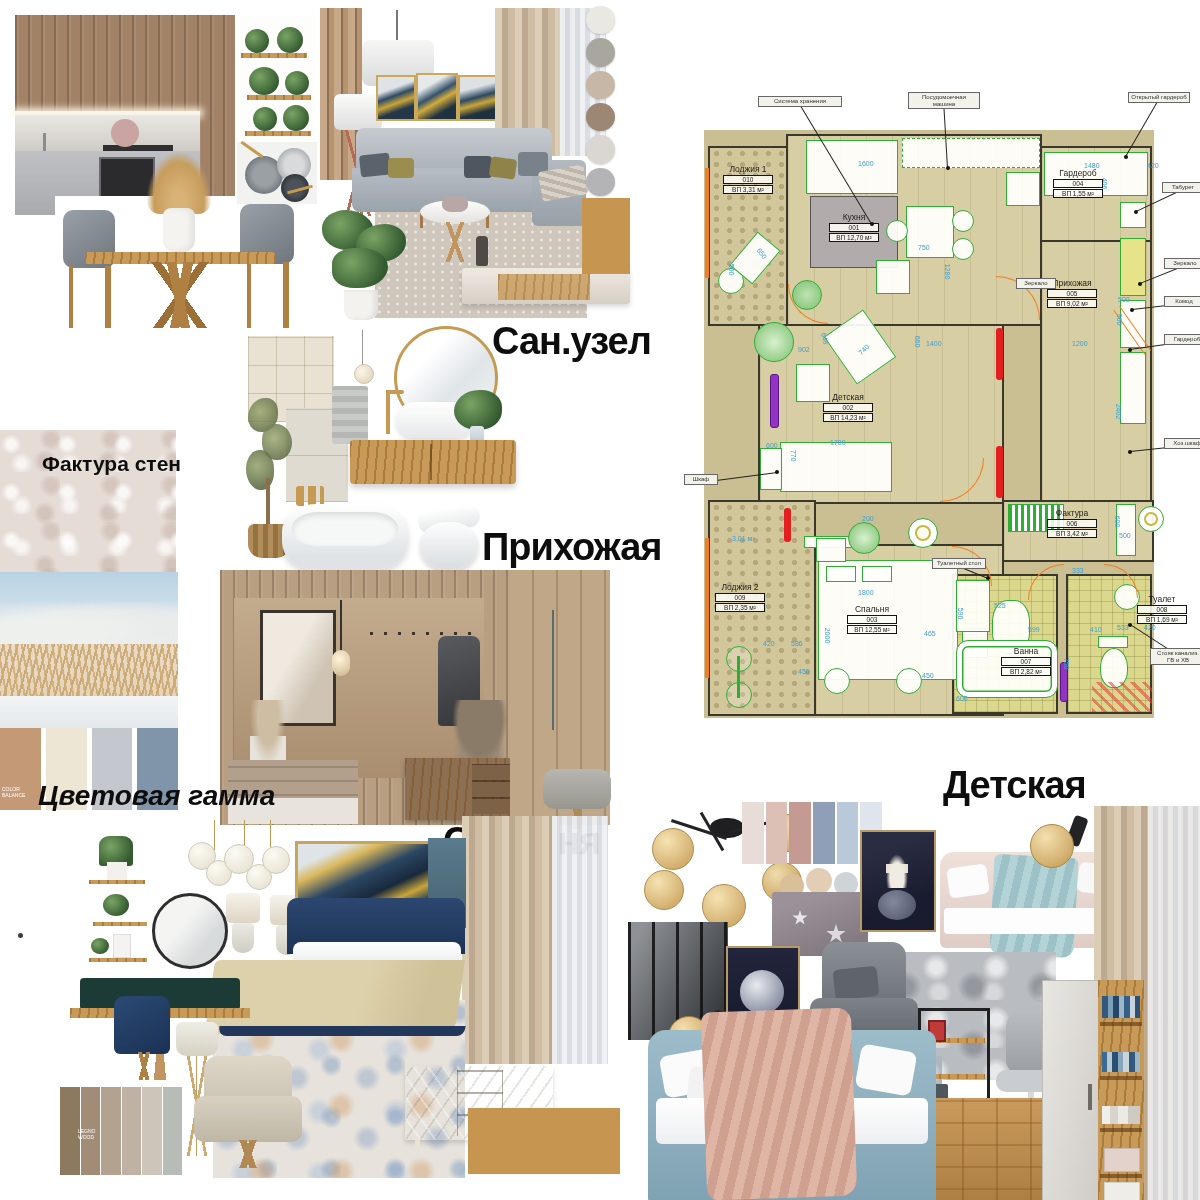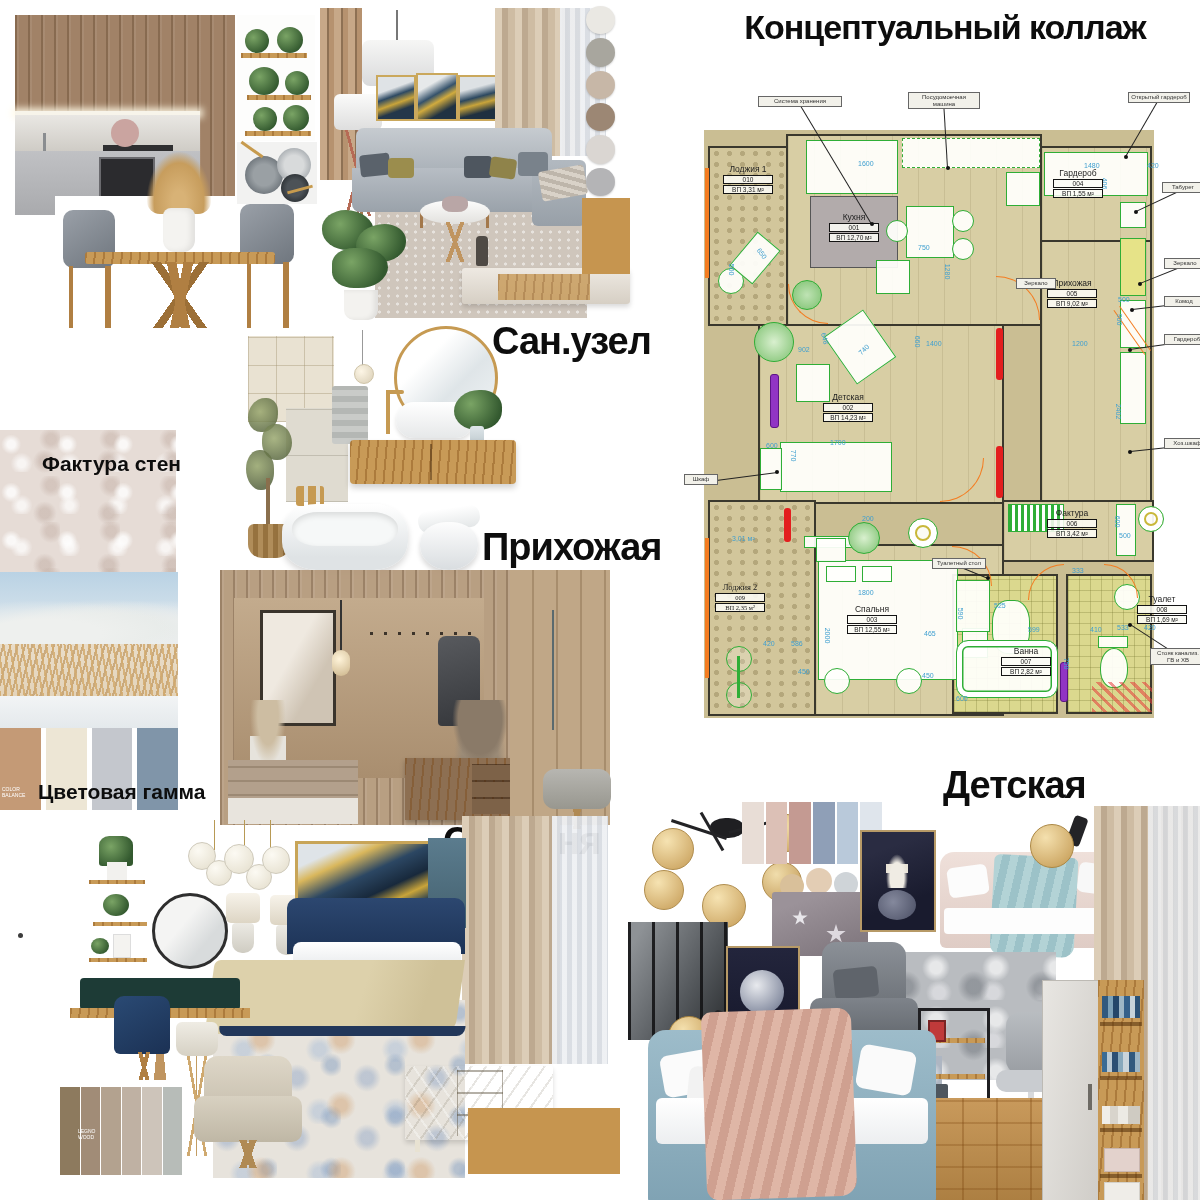--- a/index.html
+++ b/index.html
@@ -37,21 +37,20 @@
   .lead{position:absolute;height:1px;background:#222;transform-origin:0 0;z-index:5;}
   .dot{position:absolute;width:4px;height:4px;margin:-2px 0 0 -2px;background:#111;border-radius:50%;z-index:5;}
   .circ{border-radius:50%;position:absolute;}
   .smalltxt{position:absolute;color:#fff;font-size:5px;line-height:1.2;z-index:3;}
 </style>
 </head>
 <body>
 
 <div id="root">
 
-  <div class="t" style="left:700px;top:8px;width:490px;text-align:center;font-size:34px;">Концептуальный коллаж</div>
 
   <div class="ph" style="left:15px;top:15px;width:220px;height:200px;">
     <div class="woodv" style="inset:0;"></div>
     <div style="left:0;top:96px;width:185px;height:4px;background:#f7f4ea;box-shadow:0 0 7px 3px rgba(255,250,230,.9);"></div>
     <div style="left:0;top:100px;width:185px;height:36px;background:linear-gradient(#e9e7e3,#cfccc6);"></div>
     <div style="left:0;top:136px;width:185px;height:64px;background:linear-gradient(#c0c1c4,#a9aaad);"></div>
     <div style="left:84px;top:142px;width:52px;height:56px;background:#2b2b2e;border:2px solid #6a6a6e;"></div>
     <div style="left:88px;top:130px;width:70px;height:6px;background:#2f2f31;"></div>
     <div style="left:28px;top:118px;width:3px;height:18px;background:#8a8d90;"></div>
     <div style="left:96px;top:104px;width:28px;height:28px;background:#caa4a0;border-radius:50%;"></div>
@@ -227,21 +226,21 @@
     <div style="left:0;top:72px;width:178px;height:56px;background:repeating-linear-gradient(80deg,rgba(210,170,110,.85) 0 2px,rgba(0,0,0,0) 2px 6px),repeating-linear-gradient(-75deg,rgba(190,150,95,.7) 0 2px,rgba(0,0,0,0) 2px 7px),linear-gradient(#e9ddc9,#e3d3b9);"></div>
     <div style="left:0;top:124px;width:178px;height:32px;background:linear-gradient(#f2f4f5,#e4e9ec);"></div>
   </div>
   <div id="wall-palette" class="ph" style="left:0;top:728px;width:178px;height:82px;display:flex;gap:5px;">
       <div class="" style="background: rgb(196, 154, 118); flex: 1 1 0%; height: 100%; position: relative;"></div>
       <div class="" style="background: rgb(237, 230, 213); flex: 1 1 0%; height: 100%; position: relative;"></div>
       <div class="" style="background: rgb(196, 199, 205); flex: 1 1 0%; height: 100%; position: relative;"></div>
       <div class="" style="background: rgb(128, 149, 169); flex: 1 1 0%; height: 100%; position: relative;"></div>
     </div>
   <div class="smalltxt" style="left:2px;top:786px;width:28px;">COLOR BALANCE</div>
-  <div class="t" style="left:38px;top:780px;font-size:21px;letter-spacing:0;">Цветовая гамма</div>
+  <div class="t" style="left:38px;top:780px;font-size:28px;letter-spacing:0;font-style:italic;">Цветовая гамма</div>
 
   <div id="plan">
     <div class="planbase" style="left:4px;top:22px;width:450px;height:588px;"></div>
     <div class="loggia" style="left:8px;top:38px;width:80px;height:180px;"></div>
     <div class="room" style="left:86px;top:26px;width:256px;height:192px;"></div>
     <div class="room" style="left:340px;top:38px;width:112px;height:96px;"></div>
     <div class="room" style="left:340px;top:132px;width:112px;height:262px;"></div>
     <div class="room" style="left:58px;top:216px;width:246px;height:180px;"></div>
     <div class="room" style="left:302px;top:392px;width:152px;height:62px;"></div>
     <div class="loggia" style="left:8px;top:392px;width:108px;height:216px;"></div>
@@ -338,21 +337,21 @@
       <div class="roomlabel" style="left: 118px; top: 284px;">
         <div class="rn">Детская</div>
         <div class="rb">002</div>
         <div class="rb">ВП 14,23 м²</div>
       </div>
       <div class="roomlabel" style="left: 342px; top: 400px;">
         <div class="rn">Фактура</div>
         <div class="rb">006</div>
         <div class="rb">ВП 3,42 м²</div>
       </div>
-      <div class="roomlabel" style="left: 10px; top: 474px; font-family: Liberation Serif, serif;">
+      <div class="roomlabel" style="left: 10px; top: 474px;">
         <div class="rn">Лоджия 2</div>
         <div class="rb">009</div>
         <div class="rb">ВП 2,35 м²</div>
       </div>
       <div class="roomlabel" style="left: 142px; top: 496px;">
         <div class="rn">Спальня</div>
         <div class="rb">003</div>
         <div class="rb">ВП 12,55 м²</div>
       </div>
       <div class="roomlabel" style="left: 296px; top: 538px;">

